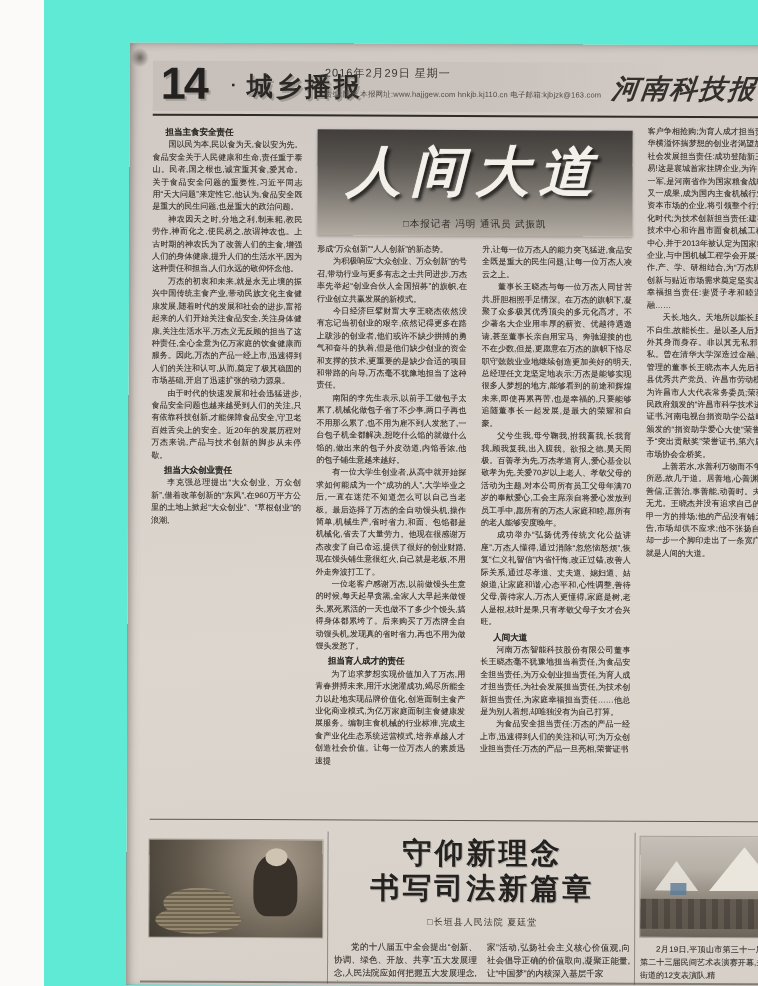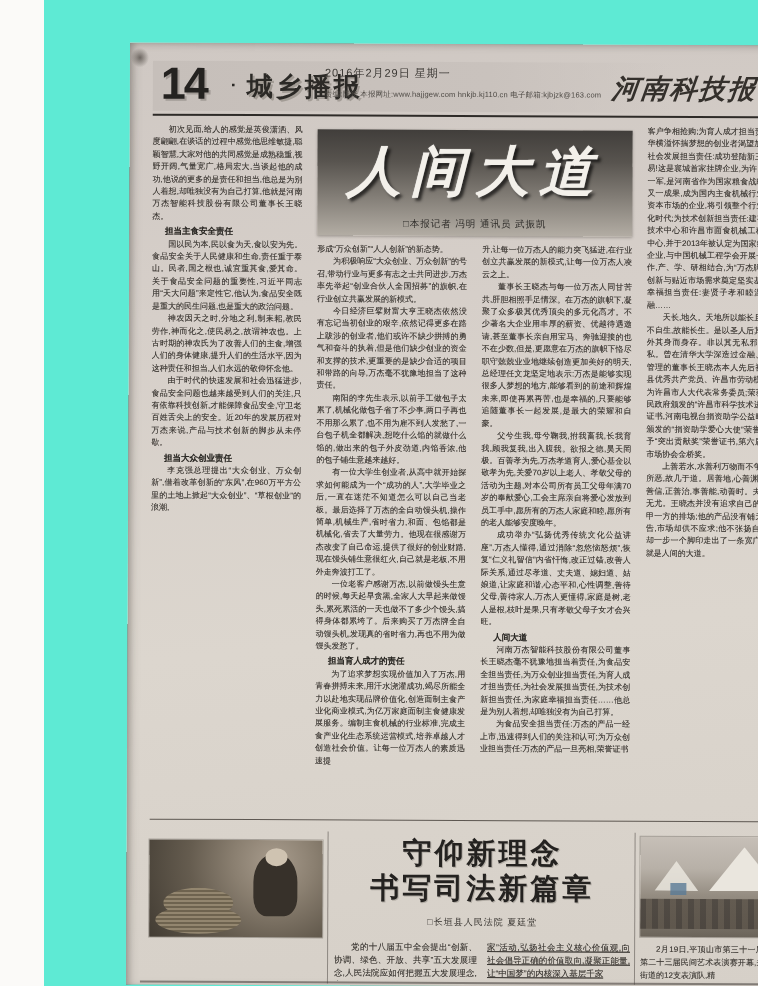--- a/index.html
+++ b/index.html
@@ -83,21 +83,21 @@
   .caption-left .cap-first, .caption-right .cap-first{text-indent:2em;}
   .caption-right{left:514px;top:898px;width:157px;height:43px;overflow:hidden;}
 
   .bottom-article{position:absolute;left:208px;top:792px;width:296px;height:150px;overflow:hidden;}
   .b-headline{font-size:29px;font-weight:900;color:#242220;text-align:center;line-height:35px;
      letter-spacing:3px;text-shadow:1px 1px 0 rgba(120,114,108,.4);}
   .b-byline{margin-top:10px;text-align:center;font-size:9px;color:#34312d;letter-spacing:1px;}
   .b-cols{display:flex;gap:10px;margin-top:12px;height:40px;overflow:hidden;}
   .b-col{flex:1;font-size:8.5px;line-height:12.8px;color:#3b3733;text-align:justify;text-indent:2em;
      text-shadow:0 0 .5px rgba(60,55,50,.5);}
-  .b-col.contd{text-indent:0;text-decoration:underline;}
+  .b-col.contd{text-indent:0;}
 </style>
 </head>
 <body>
 
 <div class="scan">
   <div class="paper">
     <div class="smudge"></div>
 
     <div class="header-band">
       <span class="pagenum">14</span>
@@ -114,40 +114,40 @@
       </div>
     </div>
     <div class="rule"></div>
 
     <div class="title-block">
       <div class="main-title">人间大道</div>
       <div class="byline">□本报记者 冯明  通讯员 武振凯</div>
     </div>
 
     <div class="col c1">
-        <div class="para">初次见面,给人的感觉是英俊潇洒、风度翩翩,在谈话的过程中感觉他思维敏捷,聪颖智慧,大家对他的共同感觉是成熟稳重,视野开阔,气量宽广,格局宏大,当谈起他的成功,他说的更多的是责任和担当,他总是为别人着想,却唯独没有为自己打算,他就是河南万杰智能科技股份有限公司董事长王晓杰。</div>
         <div class="subhead">担当主食安全责任</div>
         <div class="para">国以民为本,民以食为天,食以安为先。食品安全关于人民健康和生命,责任重于泰山。民者,国之根也,诚宜重其食,爱其命。关于食品安全问题的重要性,习近平同志用“天大问题”来定性它,他认为,食品安全既是重大的民生问题,也是重大的政治问题。</div>
         <div class="para">神农因天之时,分地之利,制耒耜,教民劳作,神而化之,使民易之,故谓神农也。上古时期的神农氏为了改善人们的主食,增强人们的身体健康,提升人们的生活水平,因为这种责任和担当,人们永远的敬仰怀念他。</div>
+        <div class="para">万杰的初衷和未来,就是永无止境的振兴中国传统主食产业,带动民族文化主食健康发展,随着时代的发展和社会的进步,富裕起来的人们开始关注食品安全,关注身体健康,关注生活水平,万杰义无反顾的担当了这种责任,全心全意为亿万家庭的饮食健康而服务。因此,万杰的产品一经上市,迅速得到人们的关注和认可,从而,奠定了极其稳固的市场基础,开启了迅速扩张的动力源泉。</div>
         <div class="para">由于时代的快速发展和社会迅猛进步,食品安全问题也越来越受到人们的关注,只有依靠科技创新,才能保障食品安全,守卫老百姓舌尖上的安全。近20年的发展历程对万杰来说,产品与技术创新的脚步从未停歇。</div>
         <div class="subhead">担当大众创业责任</div>
         <div class="para">李克强总理提出“大众创业、万众创新”,借着改革创新的“东风”,在960万平方公里的土地上掀起“大众创业”、“草根创业”的浪潮,</div>
       </div>
     <div class="col c2">
         <div class="para cont">形成“万众创新”“人人创新”的新态势。</div>
         <div class="para">为积极响应“大众创业、万众创新”的号召,带动行业与更多有志之士共同进步,万杰率先举起“创业合伙人全国招募”的旗帜,在行业创立共赢发展的新模式。</div>
         <div class="para">今日经济巨擘财富大亨王晓杰依然没有忘记当初创业的艰辛,依然记得更多在路上跋涉的创业者,他们或许不缺少拼搏的勇气和奋斗的执着,但是他们缺少创业的资金和支撑的技术,更重要的是缺少合适的项目和带路的向导,万杰毫不犹豫地担当了这种责任。</div>
         <div class="para">南阳的李先生表示,以前手工做包子太累了,机械化做包子省了不少事,两口子再也不用那么累了,也不用为雇不到人发愁了,一台包子机全都解决,想吃什么馅的就做什么馅的,做出来的包子外皮劲道,内馅香浓,他的包子铺生意越来越好。</div>
         <div class="para">有一位大学生创业者,从高中就开始探求如何能成为一个“成功的人”,大学毕业之后,一直在迷茫不知道怎么可以自己当老板。最后选择了万杰的全自动馒头机,操作简单,机械生产,省时省力,和面、包馅都是机械化,省去了大量劳力。他现在很感谢万杰改变了自己命运,提供了很好的创业财路,现在馒头铺生意很红火,自己就是老板,不用外走奔波打工了。</div>
         <div class="para">一位老客户感谢万杰,以前做馒头生意的时候,每天起早贪黑,全家人大早起来做馒头,累死累活的一天也做不了多少个馒头,搞得身体都累垮了。后来购买了万杰牌全自动馒头机,发现真的省时省力,再也不用为做馒头发愁了。</div>
         <div class="subhead">担当育人成才的责任</div>
         <div class="para">为了追求梦想实现价值加入了万杰,用青春拼搏未来,用汗水浇灌成功,竭尽所能全力以赴地实现品牌价值化,创造面制主食产业化商业模式,为亿万家庭面制主食健康发展服务。编制主食机械的行业标准,完成主食产业化生态系统运营模式,培养卓越人才创造社会价值。让每一位万杰人的素质迅速提</div>
       </div>
     <div class="col c3">
-        <div class="para cont">升,让每一位万杰人的能力突飞猛进,在行业创立共赢发展的新模式,让每一位万杰人凌云之上。</div>
+        <div class="para cont">升,让每一位万杰人的能力突飞猛进,食品安全既是重大的民生问题,让每一位万杰人凌云之上。</div>
         <div class="para">董事长王晓杰与每一位万杰人同甘苦共,肝胆相照手足情深。在万杰的旗帜下,凝聚了众多极其优秀顶尖的多元化高才。不少著名大企业用丰厚的薪资、优越待遇邀请,甚至董事长亲自用宝马、奔驰迎接的也不在少数,但是,更愿意在万杰的旗帜下恪尽职守兢兢业业地继续创造更加美好的明天,总经理任文龙坚定地表示:万杰是能够实现很多人梦想的地方,能够看到的前途和辉煌未来,即使再累再苦,也是幸福的,只要能够追随董事长一起发展,是最大的荣耀和自豪。</div>
         <div class="para">父兮生我,母兮鞠我,拊我畜我,长我育我,顾我复我,出入腹我。欲报之德,昊天罔极。百善孝为先,万杰孝道育人,爱心基金以敬孝为先,关爱70岁以上老人、孝敬父母的活动为主题,对本公司所有员工父母年满70岁的奉献爱心,工会主席亲自将爱心发放到员工手中,愿所有的万杰人家庭和睦,愿所有的老人能够安度晚年。</div>
         <div class="para">成功举办“弘扬优秀传统文化公益讲座”,万杰人懂得,通过消除“忽悠恼怒烦”,恢复“仁义礼智信”内省忏悔,改正过错,改善人际关系,通过尽孝道、丈夫道、媳妇道、姑娘道,让家庭和谐,心态平和,心性调整,善待父母,善待家人,万杰人更懂得,家庭是树,老人是根,枝叶是果,只有孝敬父母子女才会兴旺。</div>
         <div class="subhead">人间大道</div>
         <div class="para">河南万杰智能科技股份有限公司董事长王晓杰毫不犹豫地担当着责任,为食品安全担当责任,为万众创业担当责任,为育人成才担当责任,为社会发展担当责任,为技术创新担当责任,为家庭幸福担当责任……他总是为别人着想,却唯独没有为自己打算。</div>
         <div class="para">为食品安全担当责任:万杰的产品一经上市,迅速得到人们的关注和认可;为万众创业担当责任:万杰的产品一旦亮相,荣誉证书</div>
       </div>
     <div class="col c4">
         <div class="para cont">客户争相抢购;为育人成才担当责任:众多才华横溢怀揣梦想的创业者渴望加入万杰;为社会发展担当责任:成功登陆新三板,挂牌交易!这是襄城首家挂牌企业,为许昌商业再添一军,是河南省作为国家粮食战略核心区的又一成果,成为国内主食机械行业率先走向资本市场的企业,将引领整个行业进入智能化时代;为技术创新担当责任:建有省级企业技术中心和许昌市面食机械工程技术研究中心,并于2013年被认定为国家级高新技术企业,与中国机械工程学会开展长期全面合作,产、学、研相结合,为“万杰牌”产品不断创新与贴近市场需求奠定坚实基础;为家庭幸福担当责任:妻贤子孝和睦温暖其乐融融……</div>
         <div class="para">天长,地久。天地所以能长且久者,以其不自生,故能长生。是以圣人后其身而身先,外其身而身存。非以其无私邪?故能成其私。曾在清华大学深造过金融、资本运营管理的董事长王晓杰本人先后被评为襄城县优秀共产党员、许昌市劳动模范;被推选为许昌市人大代表常务委员;荣获许昌市人民政府颁发的“许昌市科学技术进步奖”荣誉证书,河南电视台捐资助学公益晚会组委会颁发的“捐资助学爱心大使”荣誉证书;被授予“突出贡献奖”荣誉证书,第六届中国技术市场协会金桥奖。</div>

